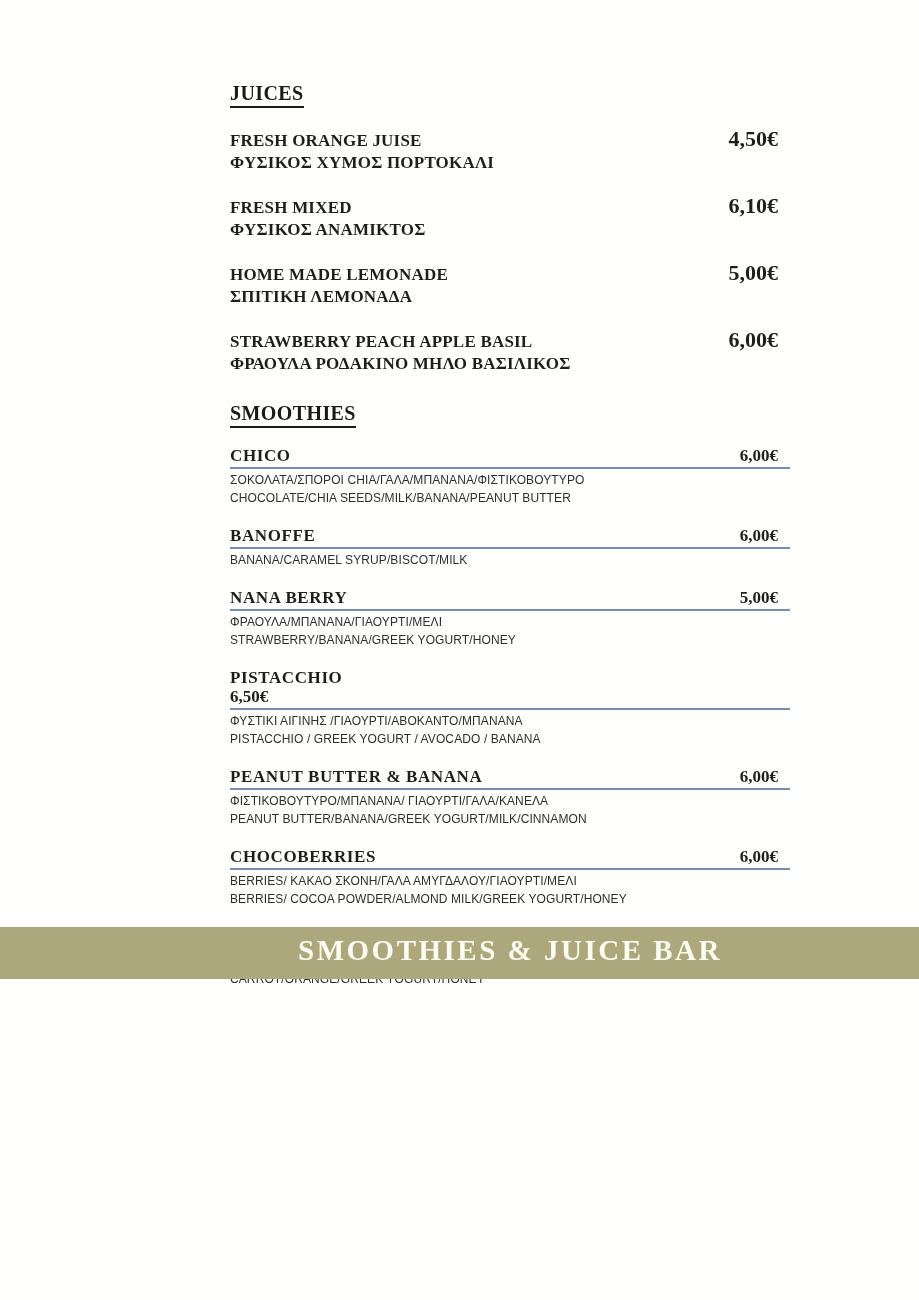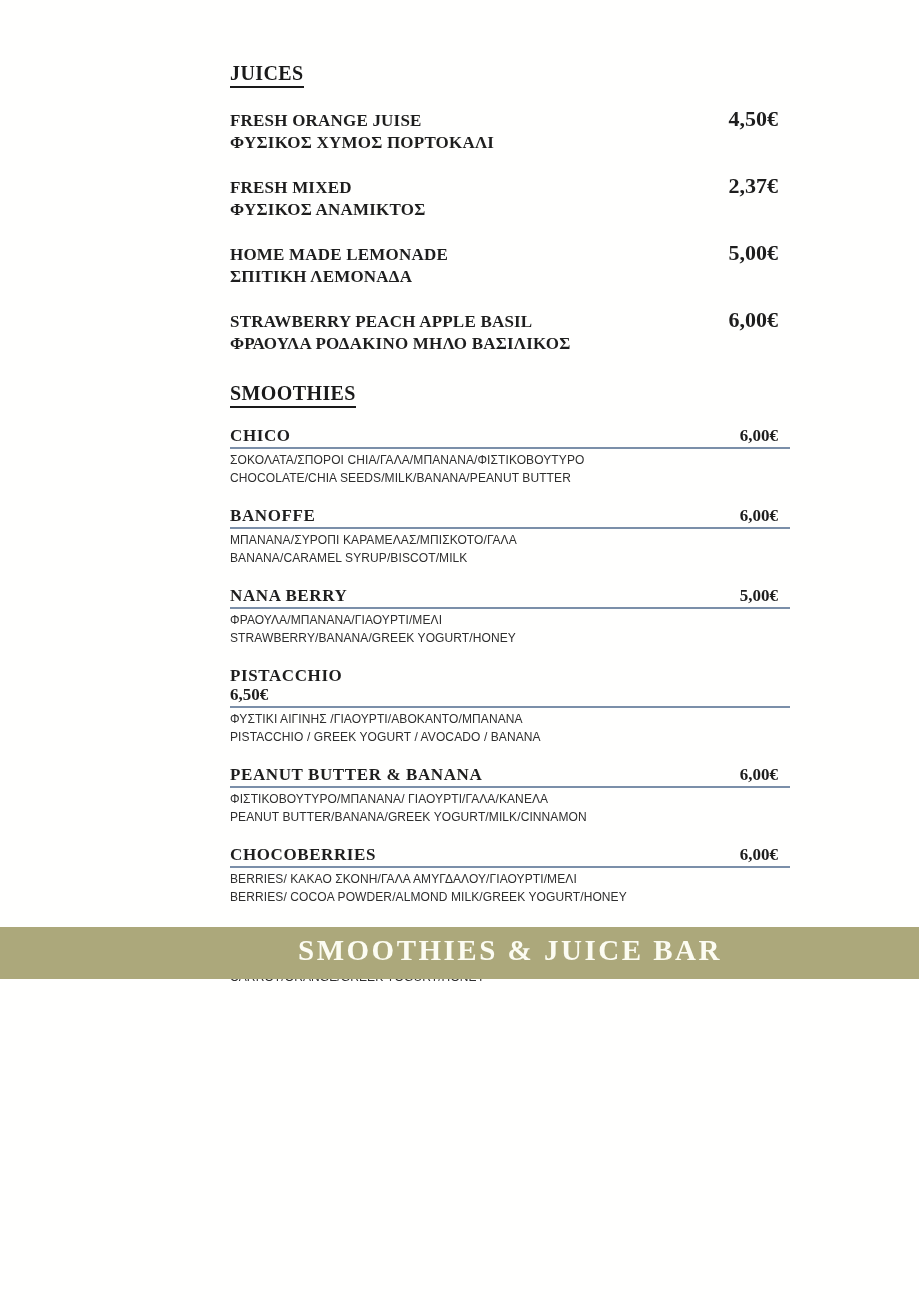--- a/index.html
+++ b/index.html
@@ -8,21 +8,21 @@
     width: 919px; height: 1300px;
     position: relative;
     font-family: "Liberation Serif", serif;
     color: #1c1c1c;
     overflow: hidden;
   }
   .page { position: absolute; inset: 0; background: #fffffe; }
 
   .content {
     position: absolute;
-    left: 230px; top: 62px;
+    left: 230px; top: 82px;
     width: 560px;
   }
 
   .section-title {
     font-size: 20px;
     font-weight: bold;
     letter-spacing: 0.4px;
     color: #1a1a1a;
     display: inline-block;
     border-bottom: 2px solid #1a1a1a;
@@ -91,21 +91,21 @@
       <div class="j-row">
         <span class="j-name">FRESH ORANGE JUISE</span>
         <span class="j-price">4,50€</span>
       </div>
       <div class="j-greek">ΦΥΣΙΚΟΣ ΧΥΜΟΣ ΠΟΡΤΟΚΑΛΙ</div>
     </div>
 
     <div class="j-item">
       <div class="j-row">
         <span class="j-name">FRESH MIXED</span>
-        <span class="j-price">2,37€</span>
+        <span class="j-price">6,10€</span>
       </div>
       <div class="j-greek">ΦΥΣΙΚΟΣ ΑΝΑΜΙΚΤΟΣ</div>
     </div>
 
     <div class="j-item">
       <div class="j-row">
         <span class="j-name">HOME MADE LEMONADE</span>
         <span class="j-price">5,00€</span>
       </div>
       <div class="j-greek">ΣΠΙΤΙΚΗ ΛΕΜΟΝΑΔΑ</div>
@@ -130,21 +130,20 @@
       </div>
       <div class="s-desc">ΣΟΚΟΛΑΤΑ/ΣΠΟΡΟΙ CHIA/ΓΑΛΑ/ΜΠΑΝΑΝΑ/ΦΙΣΤΙΚΟΒΟΥΤΥΡΟ</div>
       <div class="s-desc">CHOCOLATE/CHIA SEEDS/MILK/BANANA/PEANUT BUTTER</div>
     </div>
 
     <div class="s-item">
       <div class="s-row" style="border-bottom-color: rgb(123, 143, 169);">
         <span class="s-name">BANOFFE</span>
         <span class="s-price">6,00€</span>
       </div>
-      <div class="s-desc">ΜΠΑΝΑΝΑ/ΣΥΡΟΠΙ ΚΑΡΑΜΕΛΑΣ/ΜΠΙΣΚΟΤΟ/ΓΑΛΑ</div>
       <div class="s-desc">BANANA/CARAMEL SYRUP/BISCOT/MILK</div>
     </div>
 
     <div class="s-item">
       <div class="s-row" style="border-bottom-color: rgb(123, 143, 169);">
         <span class="s-name">NANA BERRY</span>
         <span class="s-price">5,00€</span>
       </div>
       <div class="s-desc">ΦΡΑΟΥΛΑ/ΜΠΑΝΑΝΑ/ΓΙΑΟΥΡΤΙ/ΜΕΛΙ</div>
       <div class="s-desc">STRAWBERRY/BANANA/GREEK YOGURT/HONEY</div>

